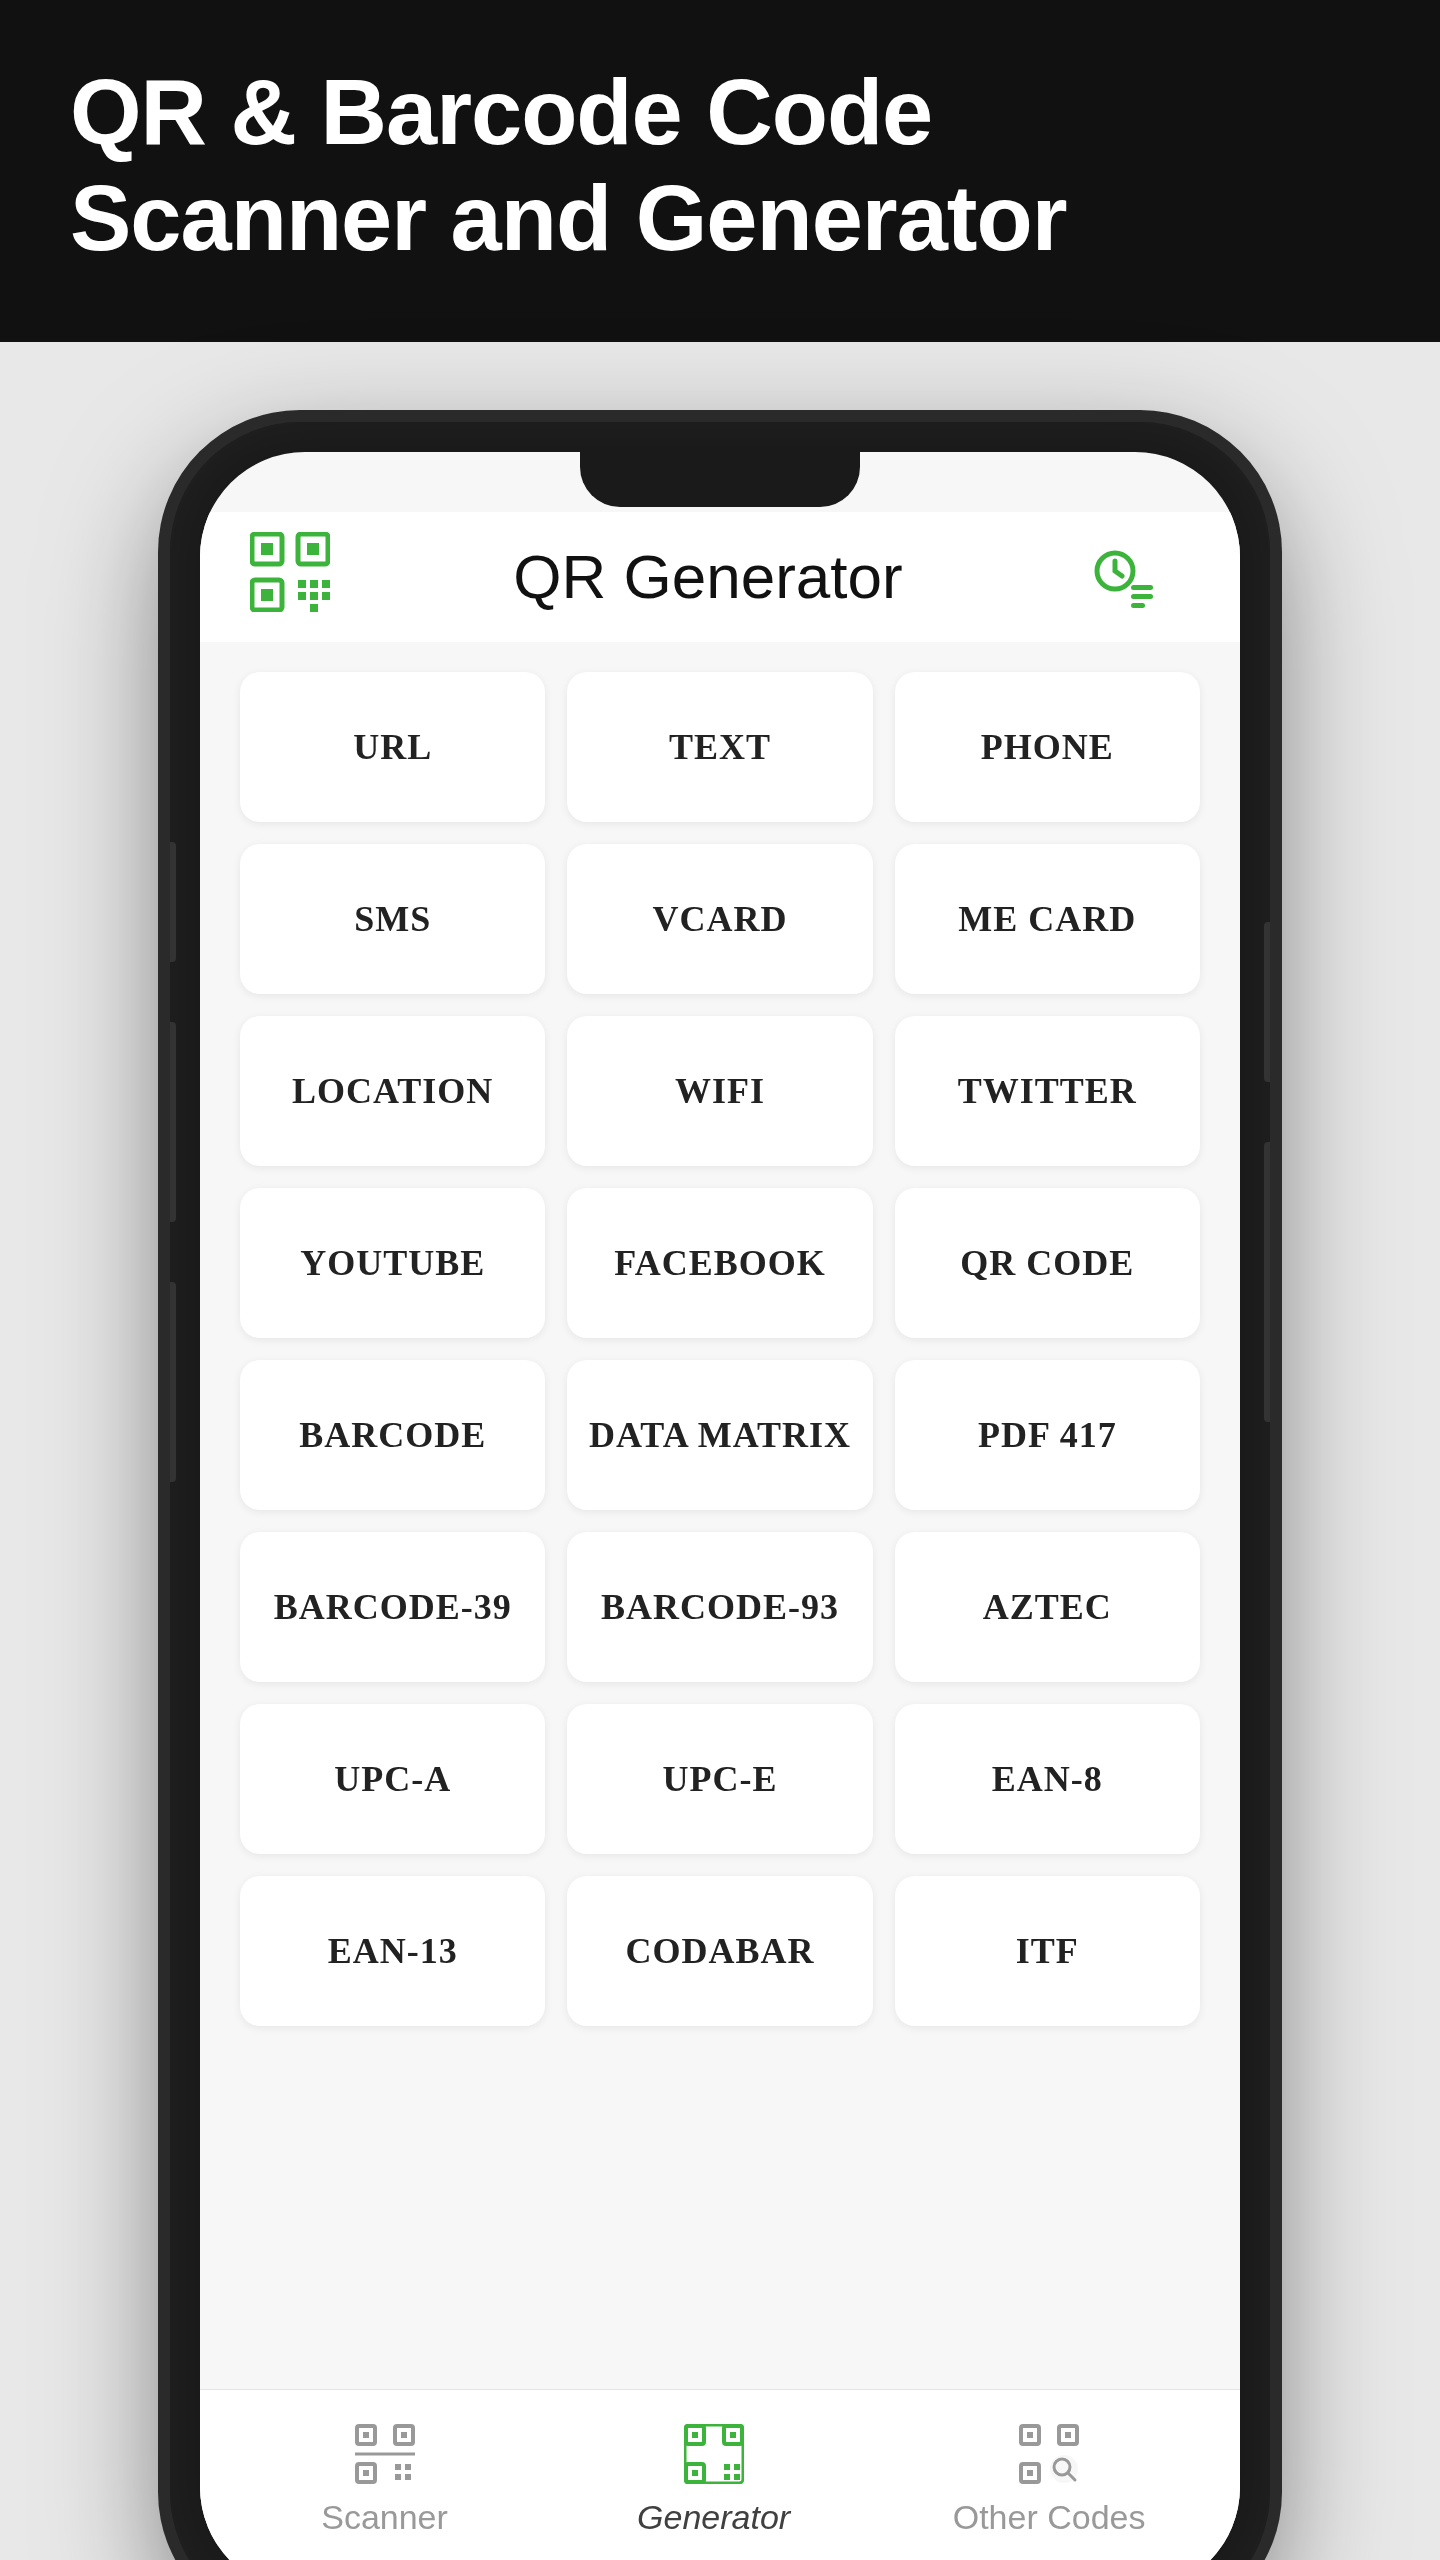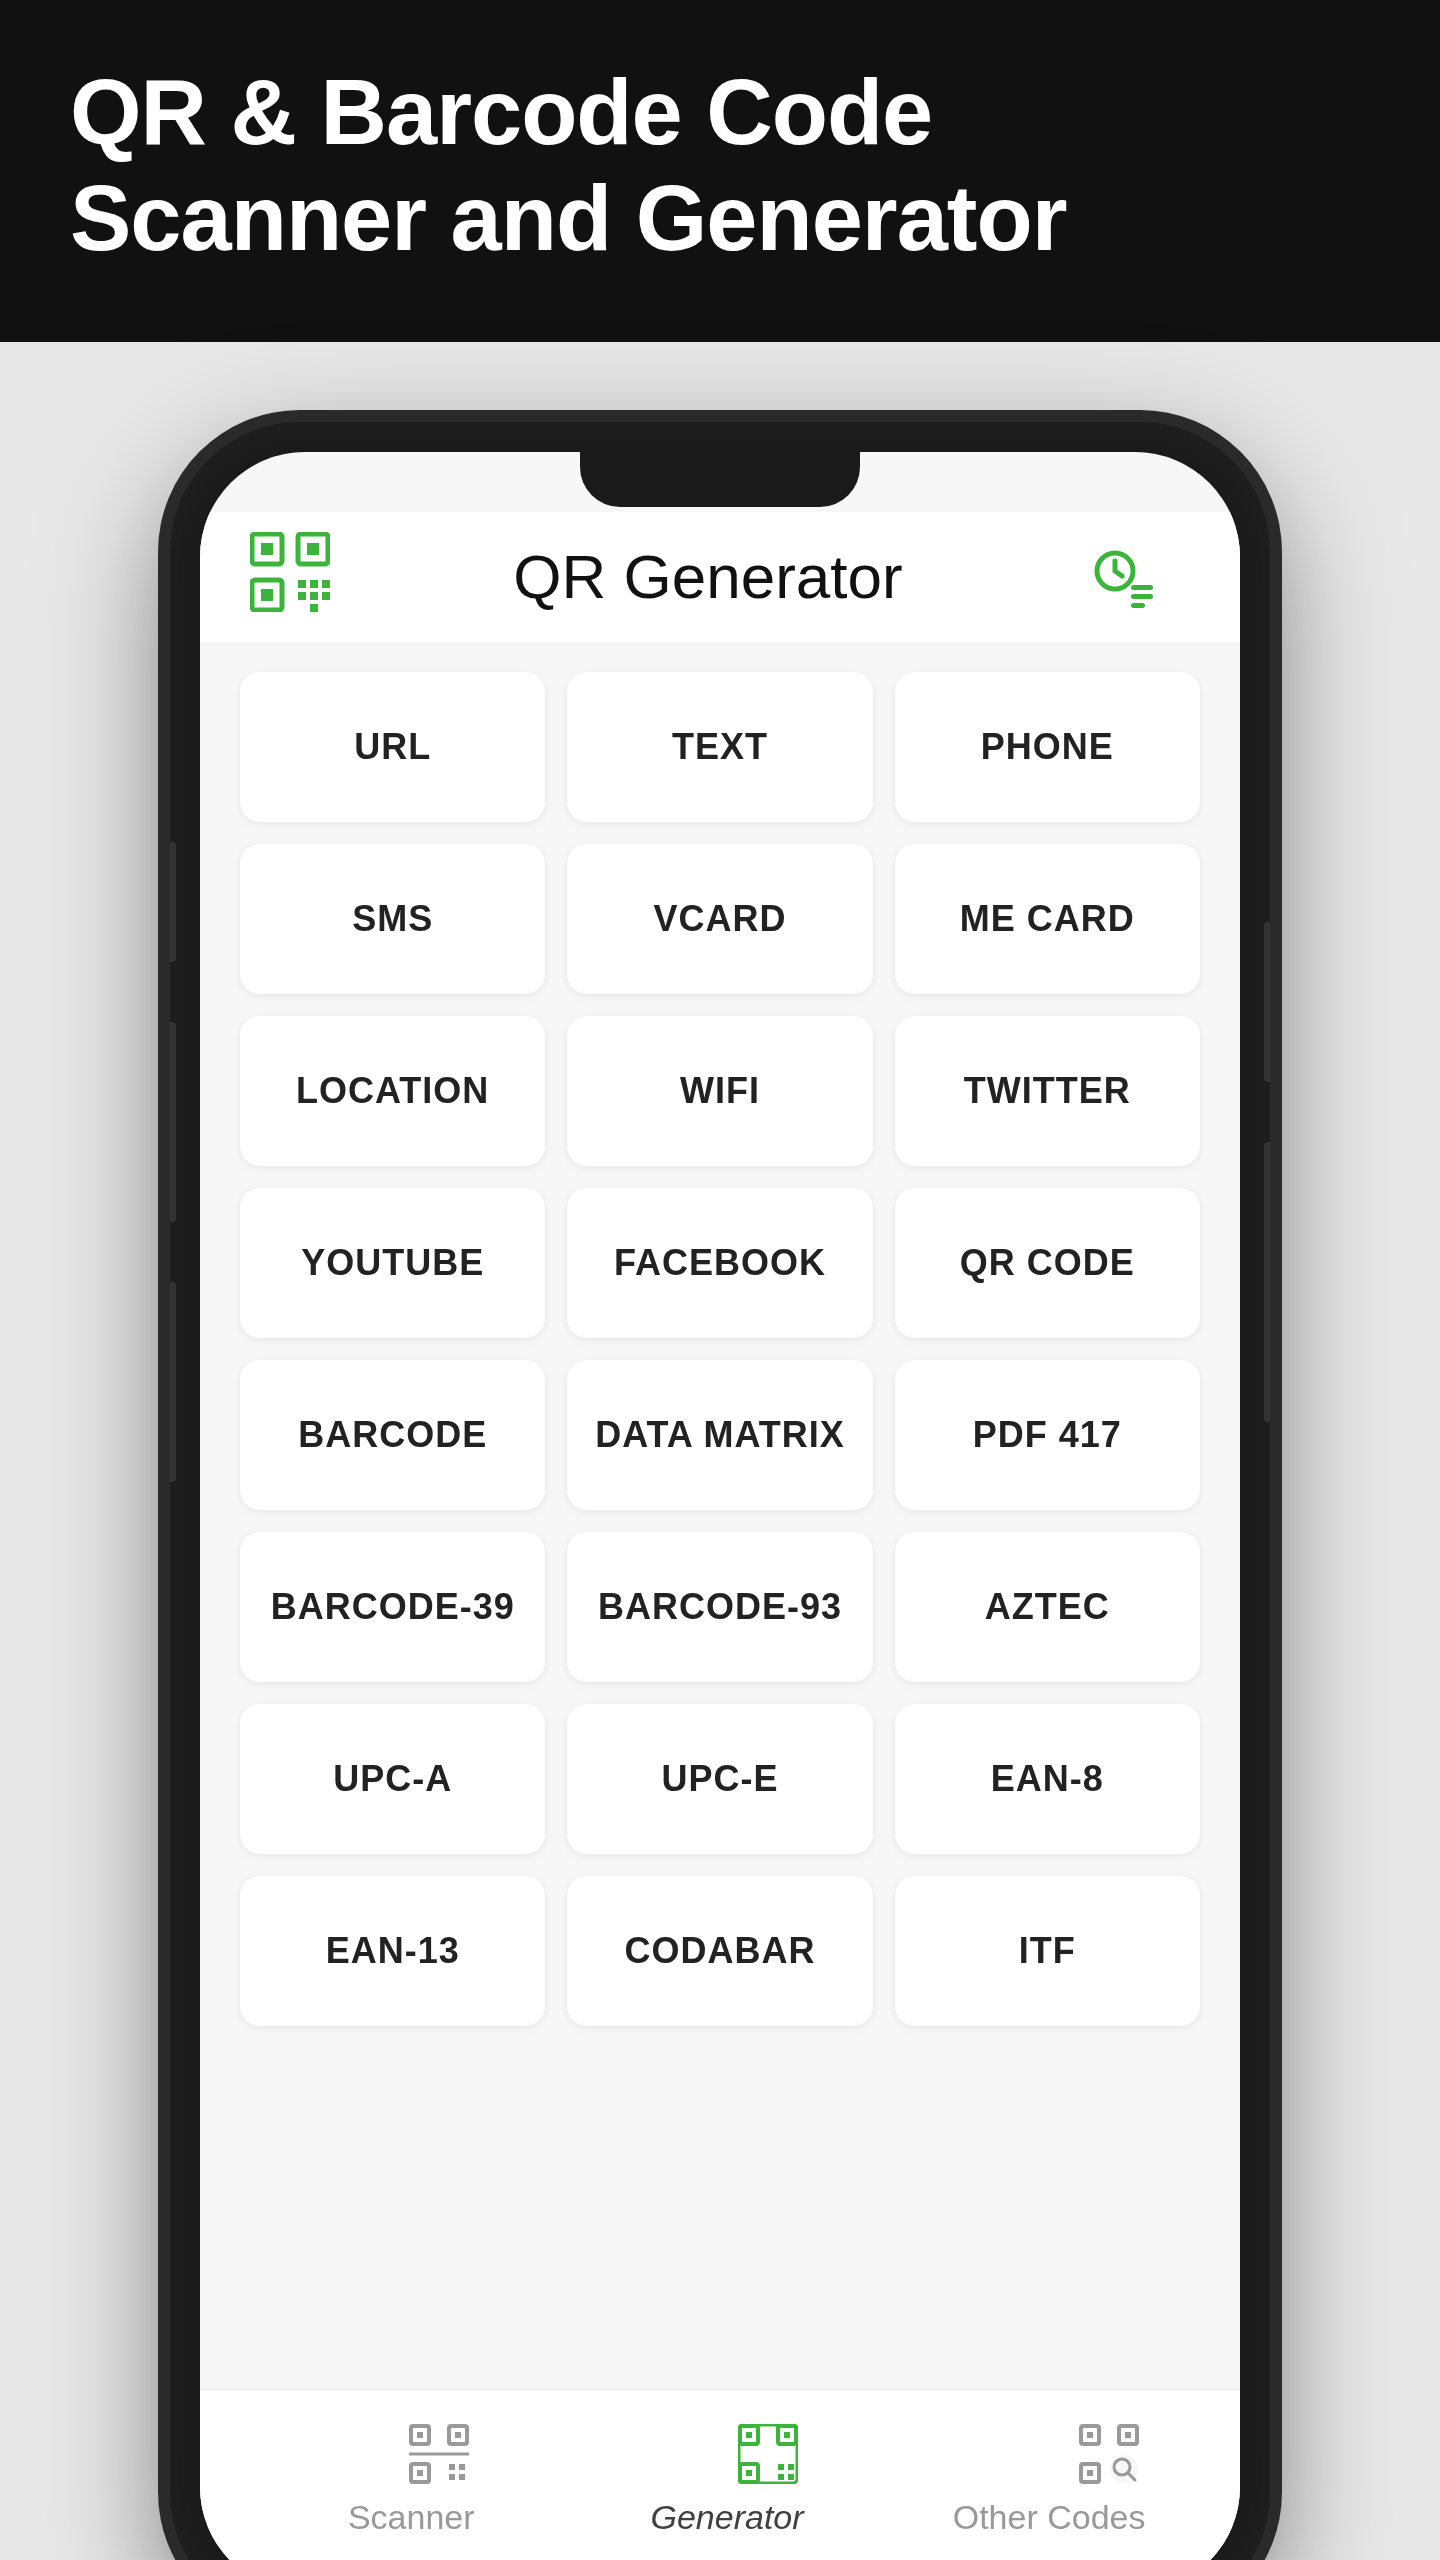--- a/index.html
+++ b/index.html
@@ -107,20 +107,21 @@
       align-items: center;
       justify-content: center;
     }
 
     
     .grid-area {
       flex: 1;
       padding: 30px 40px;
       overflow-y: auto;
       background: #f7f7f7;
+      font-family: Liberation Serif, serif;
     }
 
     .grid {
       display: grid;
       grid-template-columns: repeat(3, 1fr);
       gap: 22px;
     }
 
     .grid-item {
       background: #fff;
@@ -145,21 +146,21 @@
       display: flex;
       align-items: center;
       justify-content: space-around;
       padding: 28px 20px 55px 20px;
       background: #fff;
       border-top: 1px solid #e5e5e5;
     }
     .nav-item {
       display: flex;
       flex-direction: column;
-      align-items: flex-end;
+      align-items: center;
       gap: 8px;
       cursor: pointer;
       min-width: 180px;
     }
     .nav-icon {
       width: 72px;
       height: 72px;
       display: flex;
       align-items: center;
       justify-content: center;

